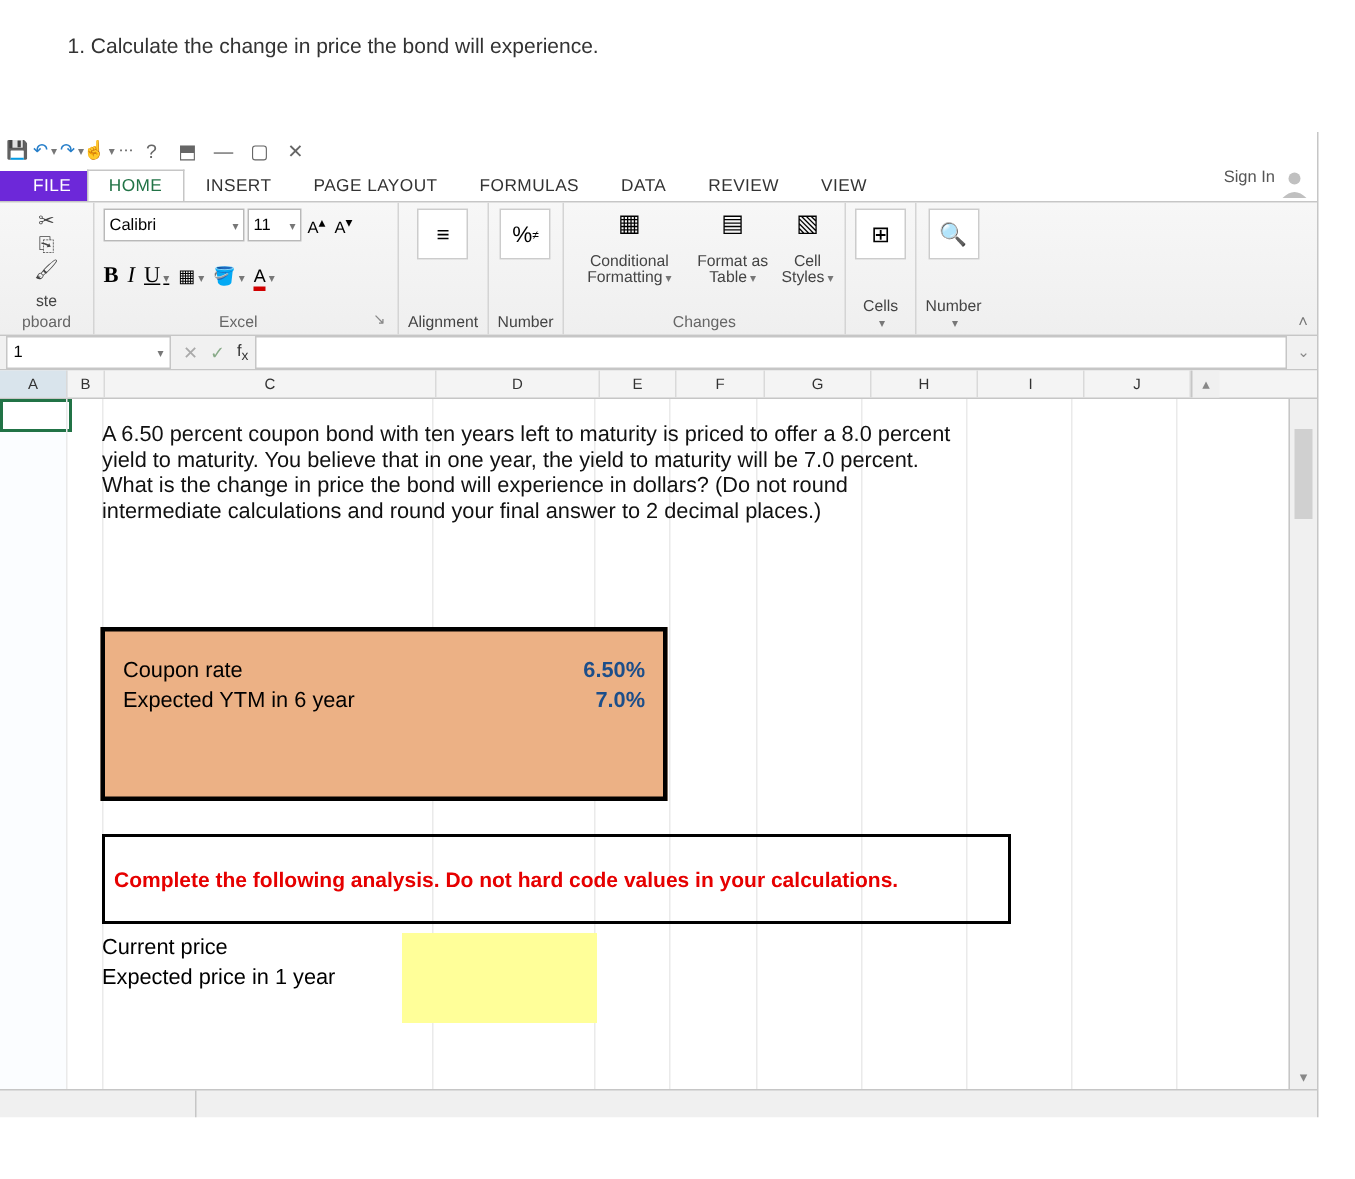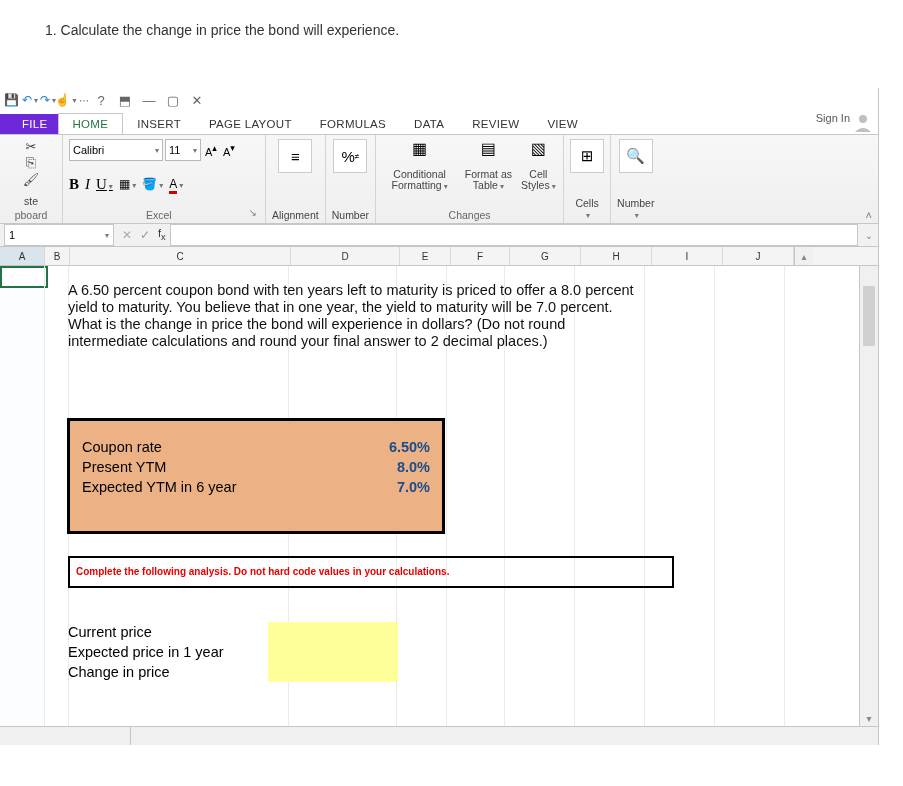--- a/index.html
+++ b/index.html
@@ -61,21 +61,21 @@
   .cells { position:relative; flex:1; background:#fff; }
   .cells .col-line { position:absolute; top:0; bottom:0; border-left:1px solid #eaeaea; }
   .colA-sel { position:absolute; left:0; top:0; width:44px; bottom:0; background:#fbfdff;}
   .cell-cursor { position:absolute; left:0; top:0; width:44px; height:18px; border:2px solid #217346; background:#fff;}
   .problem { position:absolute; left:68px; top:16px; width:570px; font-family:Arial,sans-serif; font-size:14.5px; line-height:17px; color:#111;}
   .orange-box { position:absolute; left:67px; top:152px; width:372px; height:110px; background:#ecb185; border:3px solid #000; }
   .ob-row { display:flex; font-family:Arial,sans-serif; font-size:14.5px; padding:0 12px; height:20px; align-items:center;}
   .ob-row .lbl{ flex:1; color:#000; }
   .ob-row .val{ width:70px; text-align:right; color:#1c4e8a; font-weight:bold; }
   .orange-box .pad-top{height:16px;}
-  .red-instr { position:absolute; left:68px; top:290px; width:590px; border:2.5px solid #000; padding:6px 6px; font-family:Arial,sans-serif; font-size:10px; color:#e60000; font-weight:bold; line-height:16px;}
+  .red-instr { position:absolute; left:68px; top:290px; width:590px; border:2.5px solid #000; padding:20px 6px; font-family:Arial,sans-serif; font-size:14px; color:#e60000; font-weight:bold; line-height:16px;}
   .answers { position:absolute; left:68px; top:356px; font-family:Arial,sans-serif; font-size:14.5px; line-height:20px;}
   .yellow { position:absolute; left:268px; top:356px; width:130px; height:60px; background:#ffff99;}
   .vscroll { position:absolute; right:0; top:0; width:18px; bottom:0; background:#f0f0f0; border-left:1px solid #c6c6c6;}
   .vscroll .arrow{height:16px; display:flex;align-items:center;justify-content:center; color:#888; font-size:10px;}
   .vscroll .thumb{position:absolute; left:3px; right:3px; top:20px; height:60px; background:#d0d0d0;}
   .hscroll { height:18px; background:#f0f0f0; border-top:1px solid #c6c6c6; display:flex;}
   .sheet-tab-area{width:130px; border-right:1px solid #c6c6c6;}
   .hscroll .track{flex:1; position:relative;}
   .dd{font-size:8px; color:#777; margin-left:2px;}
 </style>
@@ -241,36 +241,31 @@
 
       <div class="problem">A 6.50 percent coupon bond with ten years left to maturity is priced to offer a 8.0 percent yield to maturity. You believe that in one year, the yield to maturity will be 7.0 percent. What is the change in price the bond will experience in dollars? (Do not round intermediate calculations and round your final answer to 2 decimal places.)</div>
 
       <div class="orange-box">
         <div class="pad-top"></div>
         <div class="ob-row">
             <span class="lbl">Coupon rate</span>
             <span class="val">6.50%</span>
           </div>
         <div class="ob-row">
-            <span class="lbl">Present YTM</span>
-            <span class="val">8.0%</span>
-          </div>
-        <div class="ob-row">
             <span class="lbl">Expected YTM in 6 year</span>
             <span class="val">7.0%</span>
           </div>
       </div>
 
       <div class="red-instr">Complete the following analysis. Do not hard code values in your calculations.</div>
 
       <div class="yellow"></div>
       <div class="answers">
         <div>Current price</div>
         <div>Expected price in 1 year</div>
-        <div>Change in price</div>
       </div>
 
       <div class="vscroll">
         <div class="thumb"></div>
         <div class="arrow" style="position:absolute;bottom:0;left:0;right:0;">▾</div>
       </div>
     </div>
   </div>
 
   <div class="hscroll">

